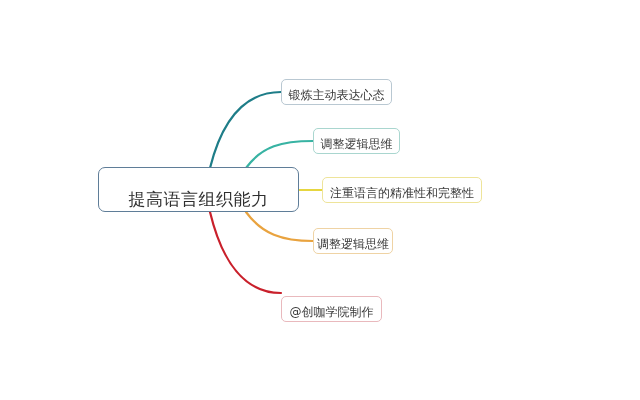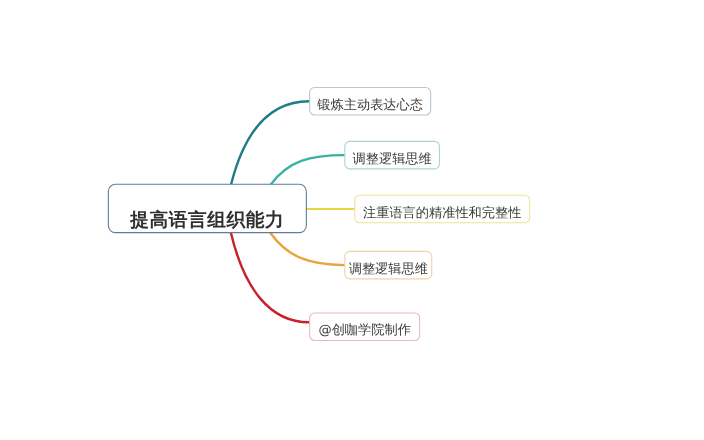--- a/index.html
+++ b/index.html
@@ -28,41 +28,41 @@
       position: absolute;
       box-sizing: border-box;
       background: #ffffff;
       display: flex;
       align-items: flex-end;
       justify-content: center;
       white-space: nowrap;
     }
     .root {
       left: 98px; top: 167px;
-      width: 181px; height: 45px;
+      width: 201px; height: 45px;
       border: 1.5px solid #5f7d98;
       border-radius: 7px;
       font-size: 17px;
-      font-weight: bold;
+      font-weight: normal;
       color: #2f2f2f;
       letter-spacing: 0.5px;
     }
     .leaf {
       height: 26px;
       border-radius: 5px;
       font-size: 12px;
       color: #3a3a3a;
       border: 1px solid;
       padding: 0 6px;
     }
     .leaf-1 { left: 281px; top: 79px;  width: 111px; border-color: #b9c8d2; }
     .leaf-2 { left: 313px; top: 128px; width: 87px;  border-color: #a9d6cf; }
     .leaf-3 { left: 322px; top: 177px; width: 160px; border-color: #eee49a; }
     .leaf-4 { left: 313px; top: 228px; width: 80px;  border-color: #efd3a4; }
-    .leaf-5 { left: 281px; top: 284px; width: 101px; border-color: #e9b9bd; }
+    .leaf-5 { left: 281px; top: 296px; width: 101px; border-color: #e9b9bd; }
   </style>
 </head>
 <body>
 
 <div class="canvas">
 
   <svg class="connectors" viewBox="0 0 640 400">
 
     <path d="M 210 168 C 222 120, 245 92, 281 92" fill="none" stroke="#1e7d88" stroke-width="2.2" stroke-linecap="round"></path>
 

